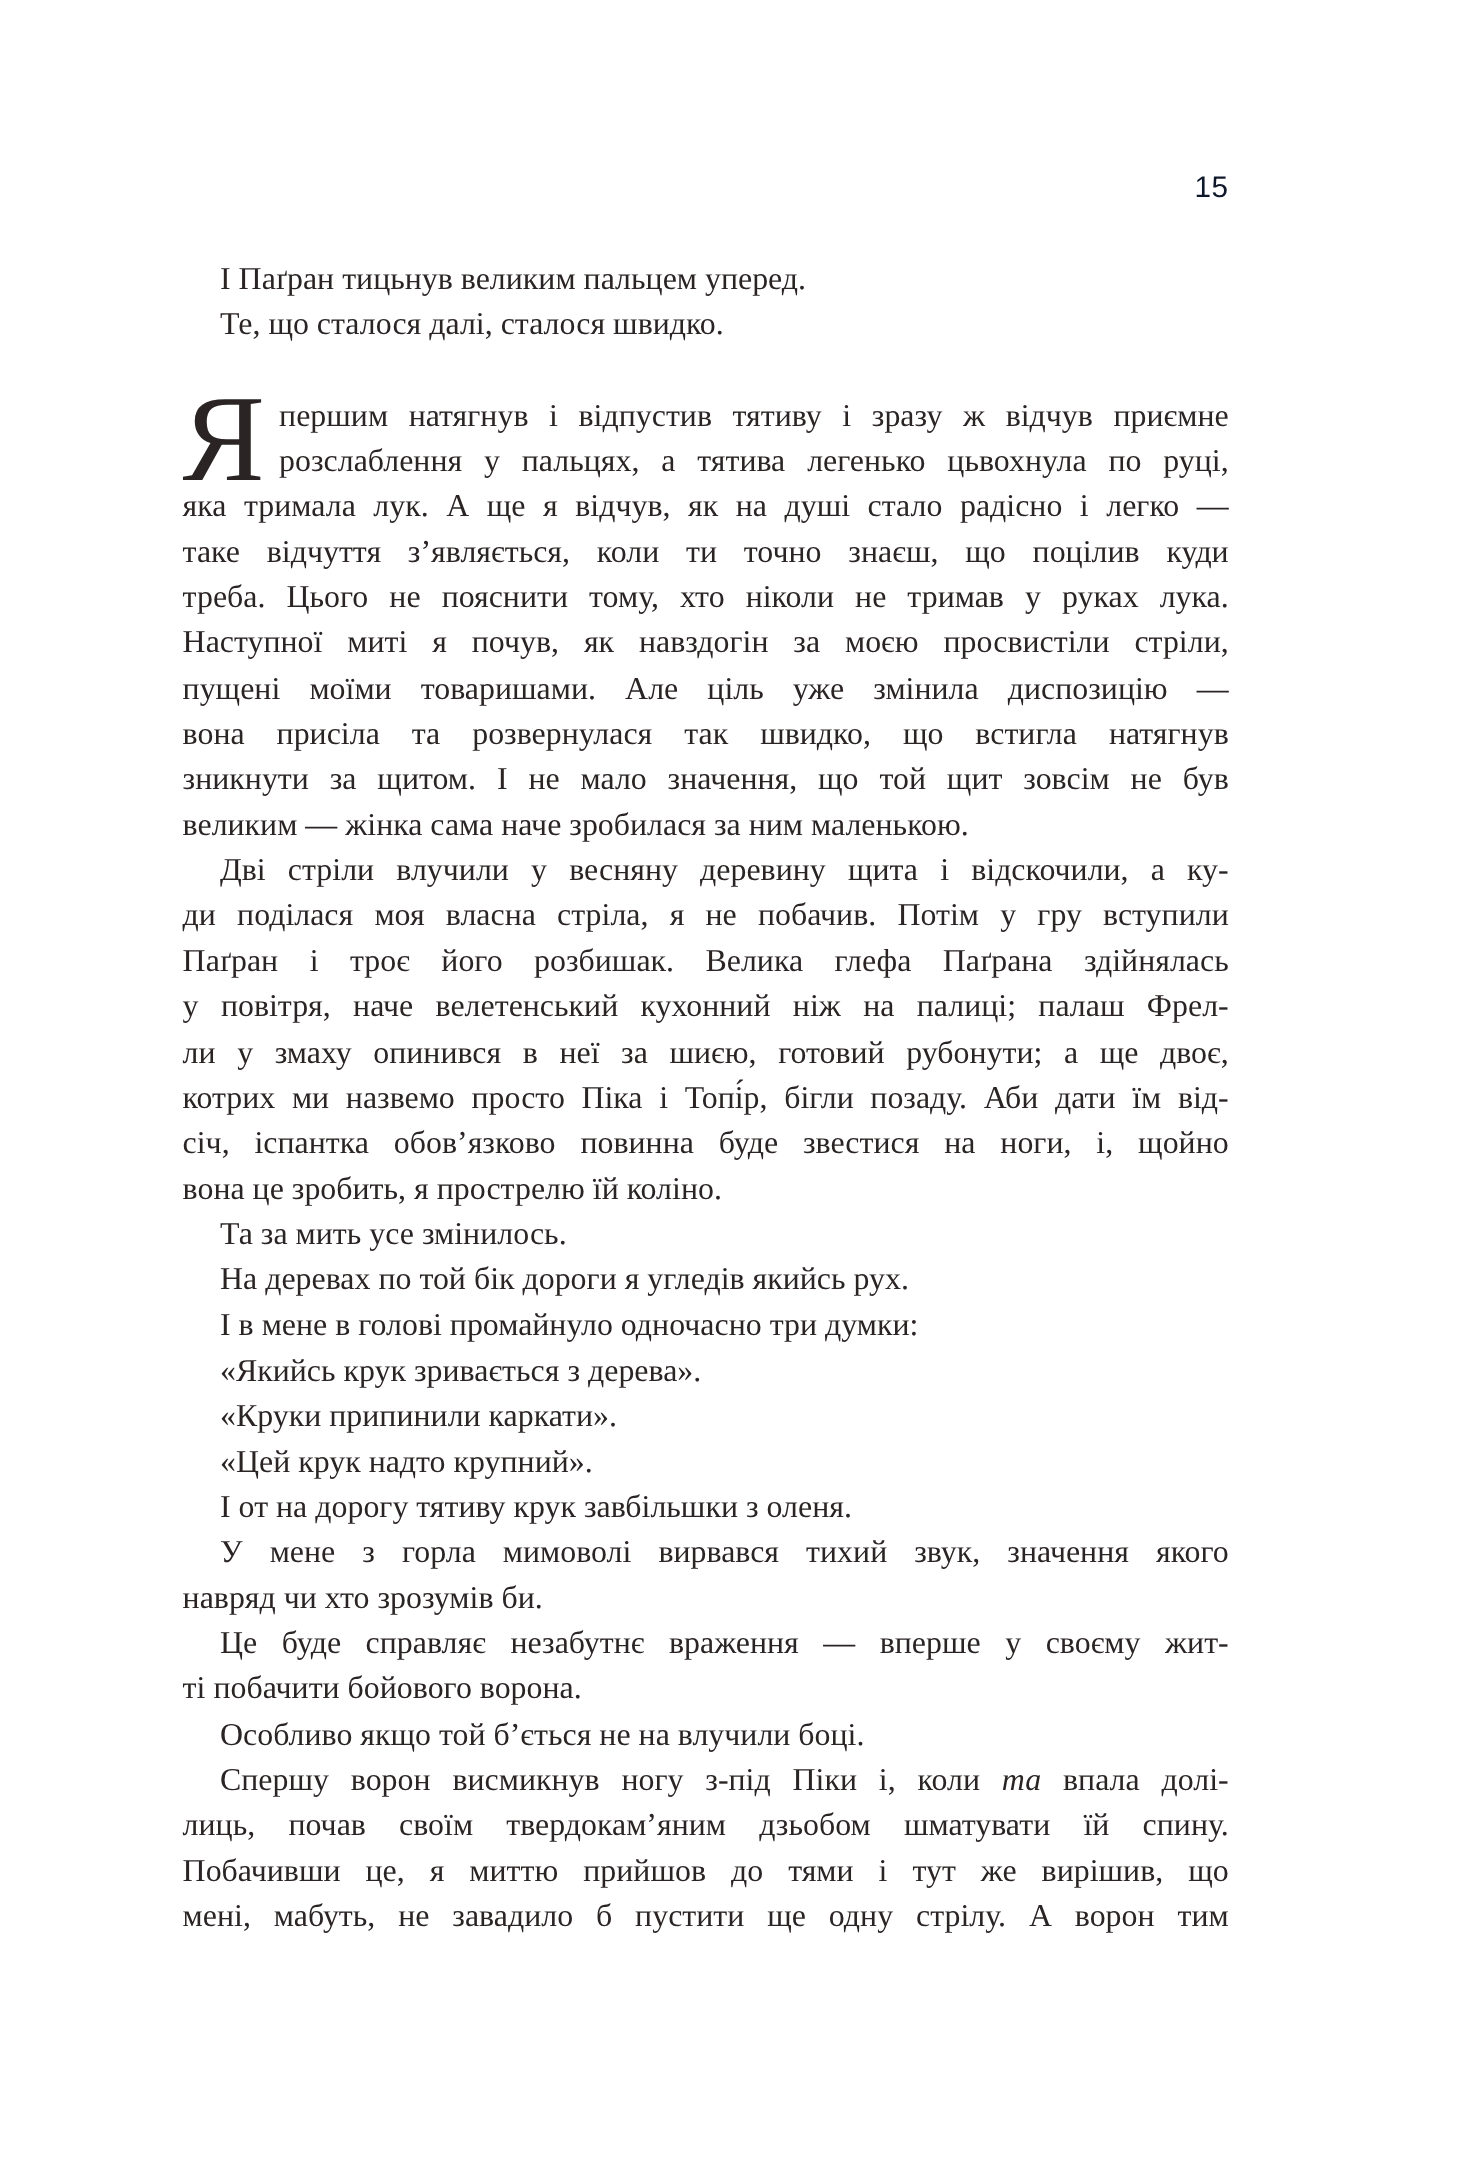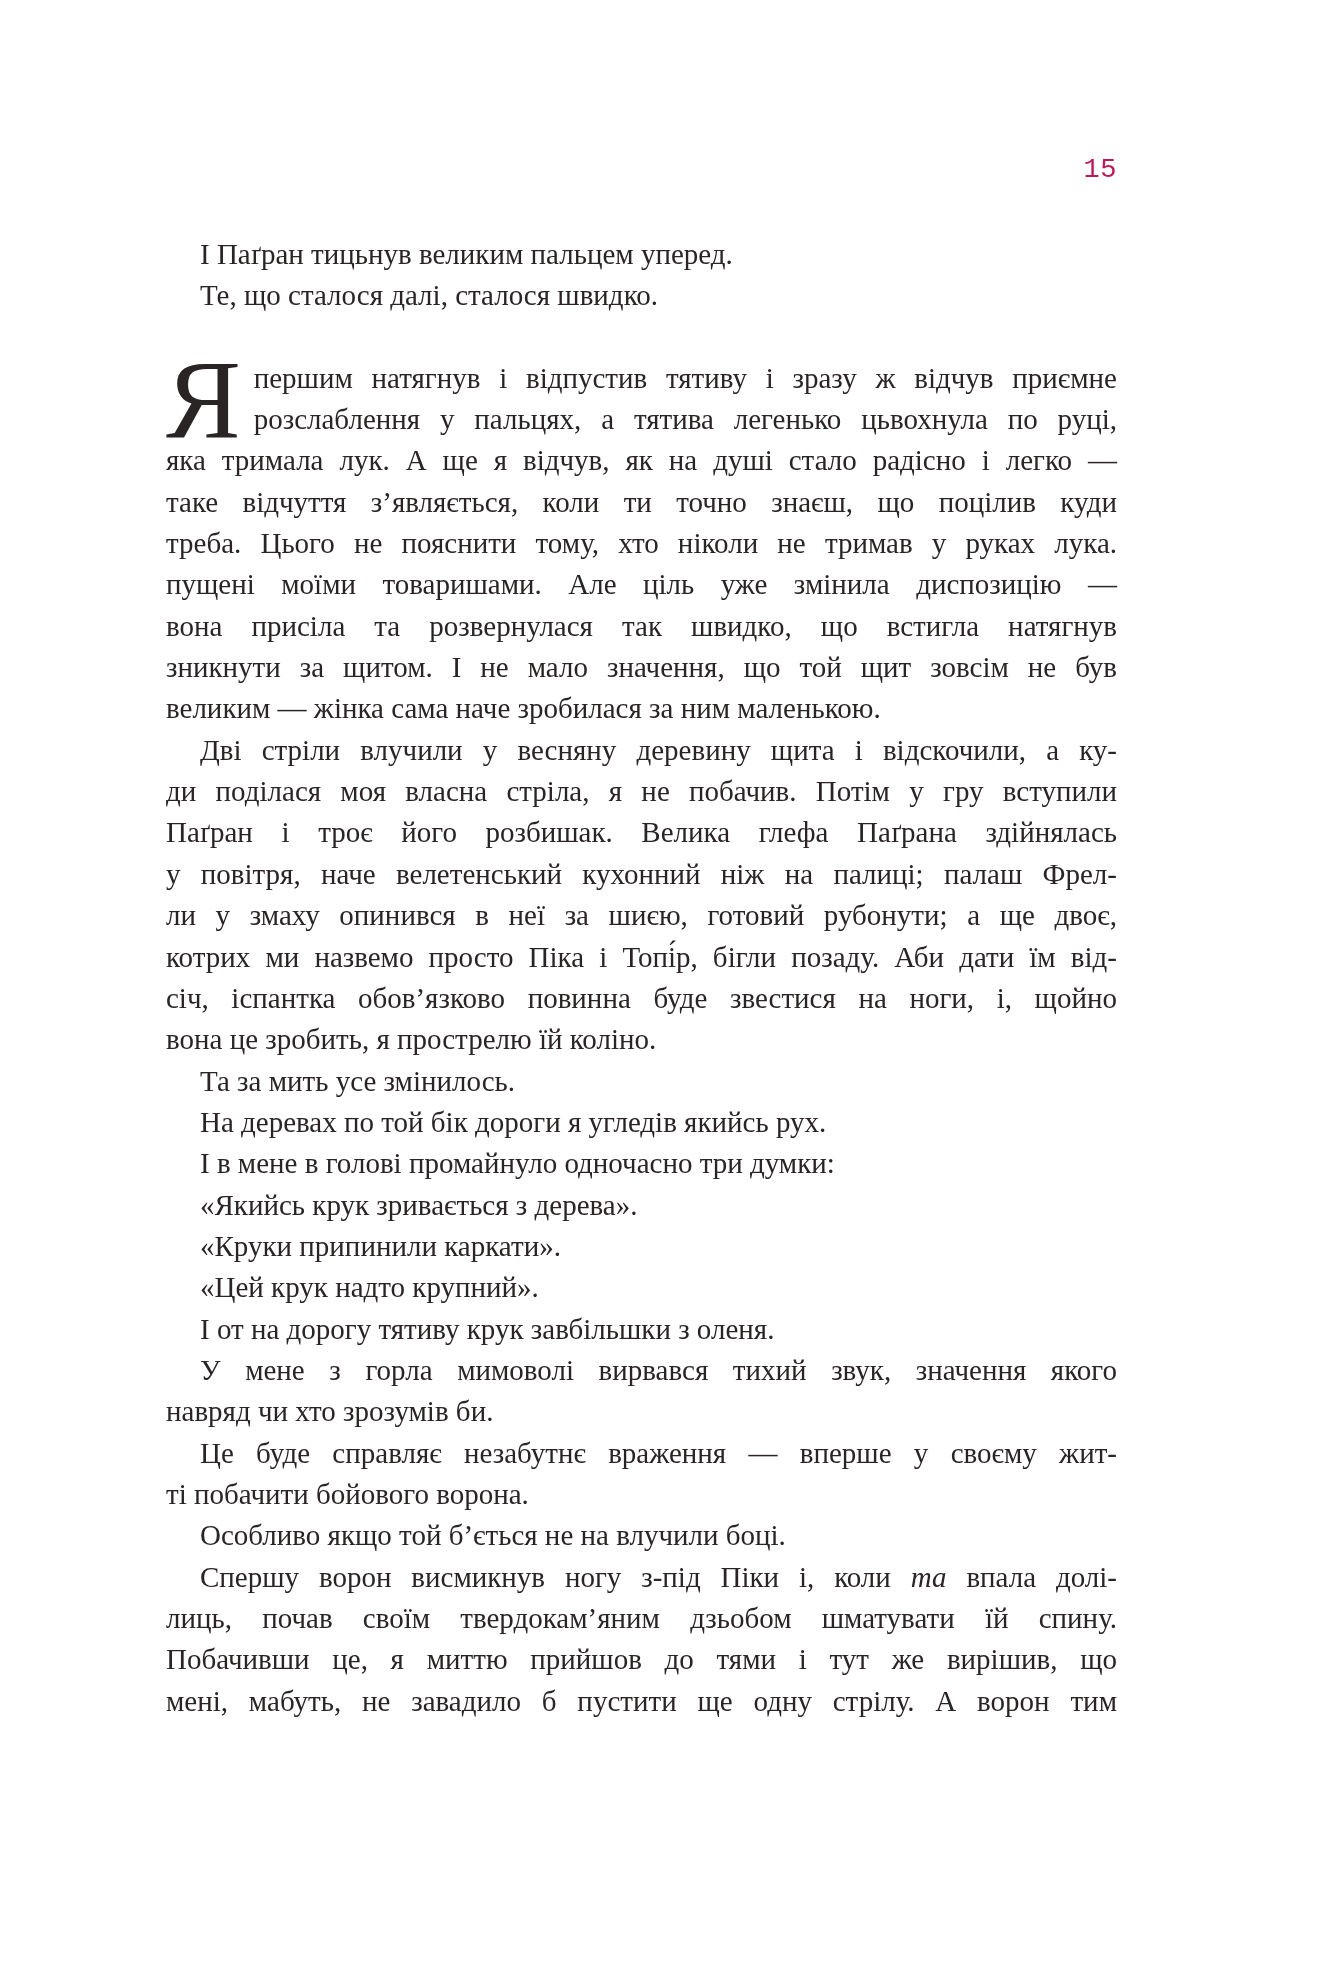--- a/index.html
+++ b/index.html
@@ -15,24 +15,24 @@
     overflow: hidden;
     font-family: "Liberation Serif", "DejaVu Serif", serif;
     color: #2b2424;
   }
   .page-number {
     position: absolute;
     left: 166px;
     top: 155px;
     width: 951px;
     text-align: right;
-    font-family: Liberation Mono, monospace;
+    font-family: Liberation Sans, sans-serif;
     font-size: 27px;
     line-height: 30px;
-    color: #be185d;
+    color: #0f172a;
     letter-spacing: 0.5px;
   }
   .text-block {
     position: absolute;
     left: 166px;
     top: 234px;
     width: 951px;
     font-size: 29px;
     line-height: 41.35px;
   }
@@ -76,20 +76,21 @@
       <div class="para">
         <div class="line last ind">Те, що сталося далі, сталося швидко.</div>
       </div>
       <div class="para space-before">
         <span class="dropcap">Я</span>
         <div class="line">першим натягнув і відпустив тятиву і зразу ж відчув приємне</div>
         <div class="line">розслаблення у пальцях, а тятива легенько цьвохнула по руці,</div>
         <div class="line">яка тримала лук. А ще я відчув, як на душі стало радісно і легко —</div>
         <div class="line">таке відчуття з’являється, коли ти точно знаєш, що поцілив куди</div>
         <div class="line">треба. Цього не пояснити тому, хто ніколи не тримав у руках лука.</div>
+        <div class="line">Наступної миті я почув, як навздогін за моєю просвистіли стріли,</div>
         <div class="line">пущені моїми товаришами. Але ціль уже змінила диспозицію —</div>
         <div class="line">вона присіла та розвернулася так швидко, що встигла натягнув</div>
         <div class="line">зникнути за щитом. І не мало значення, що той щит зовсім не був</div>
         <div class="line last">великим — жінка сама наче зробилася за ним маленькою.</div>
       </div>
       <div class="para">
         <div class="line ind">Дві стріли влучили у весняну деревину щита і відскочили, а ку-</div>
         <div class="line">ди поділася моя власна стріла, я не побачив. Потім у гру вступили</div>
         <div class="line">Паґран і троє його розбишак. Велика глефа Паґрана здійнялась</div>
         <div class="line">у повітря, наче велетенський кухонний ніж на палиці; палаш Фрел-</div>

